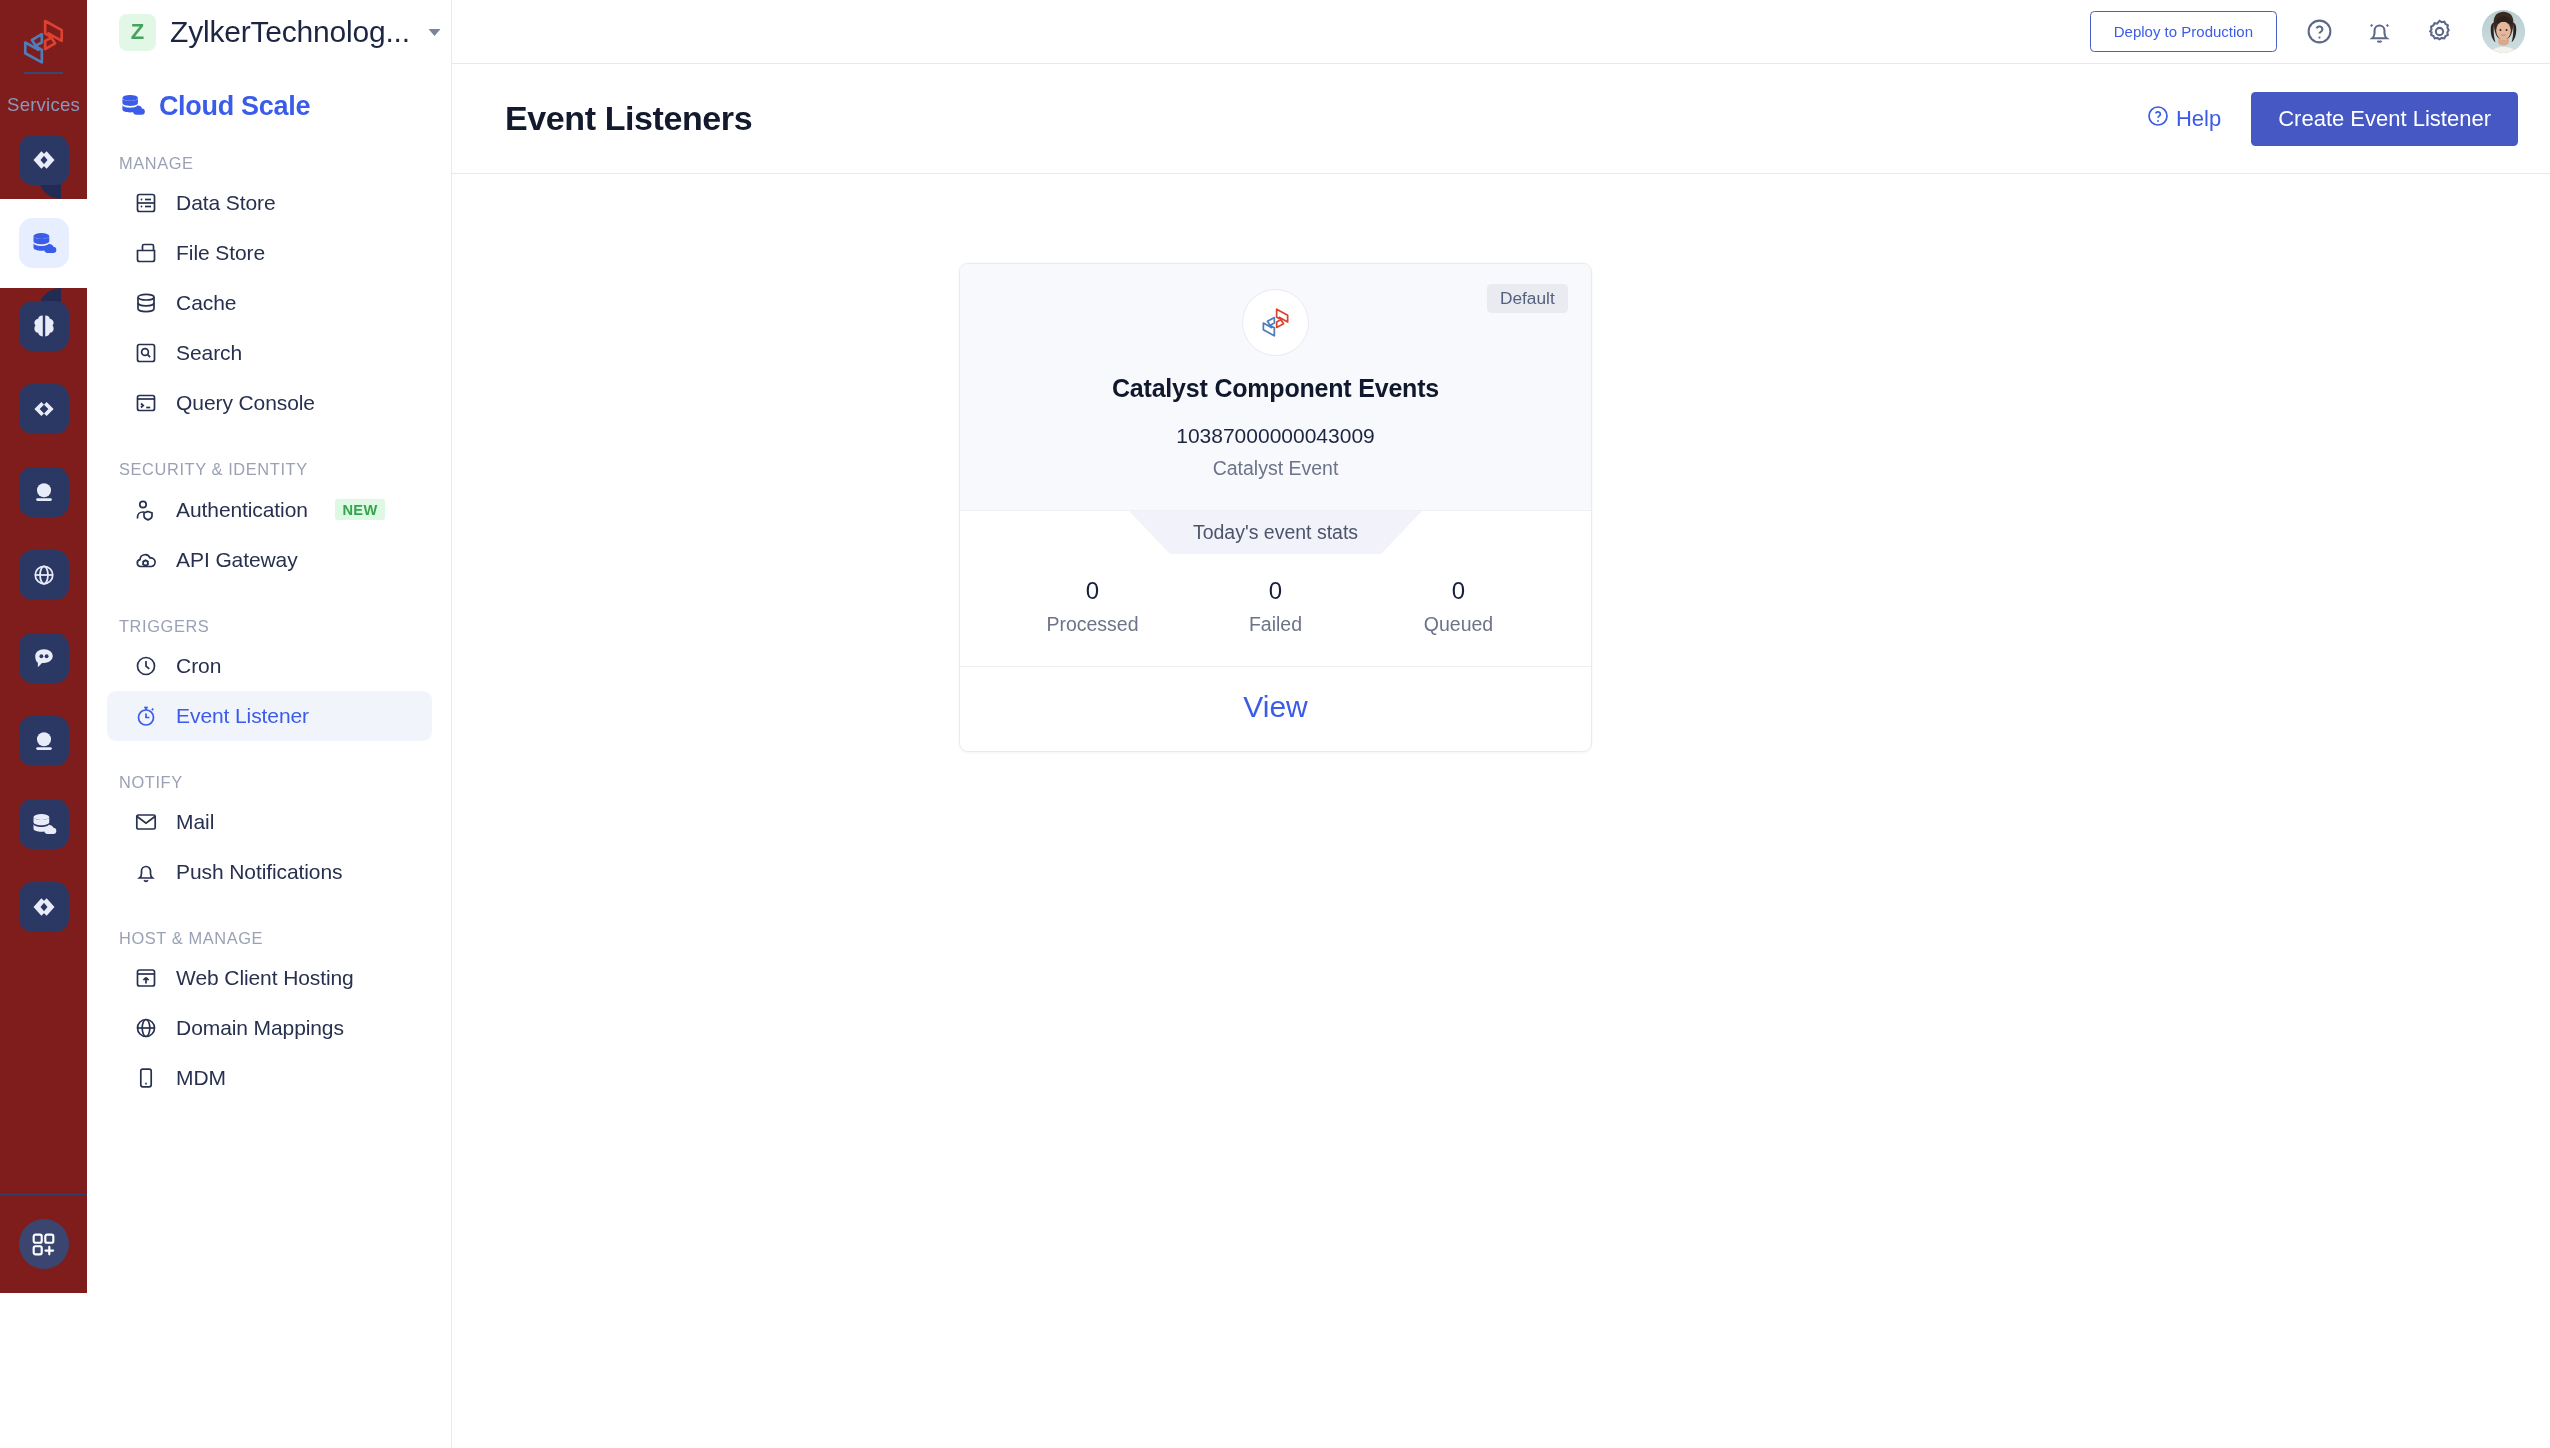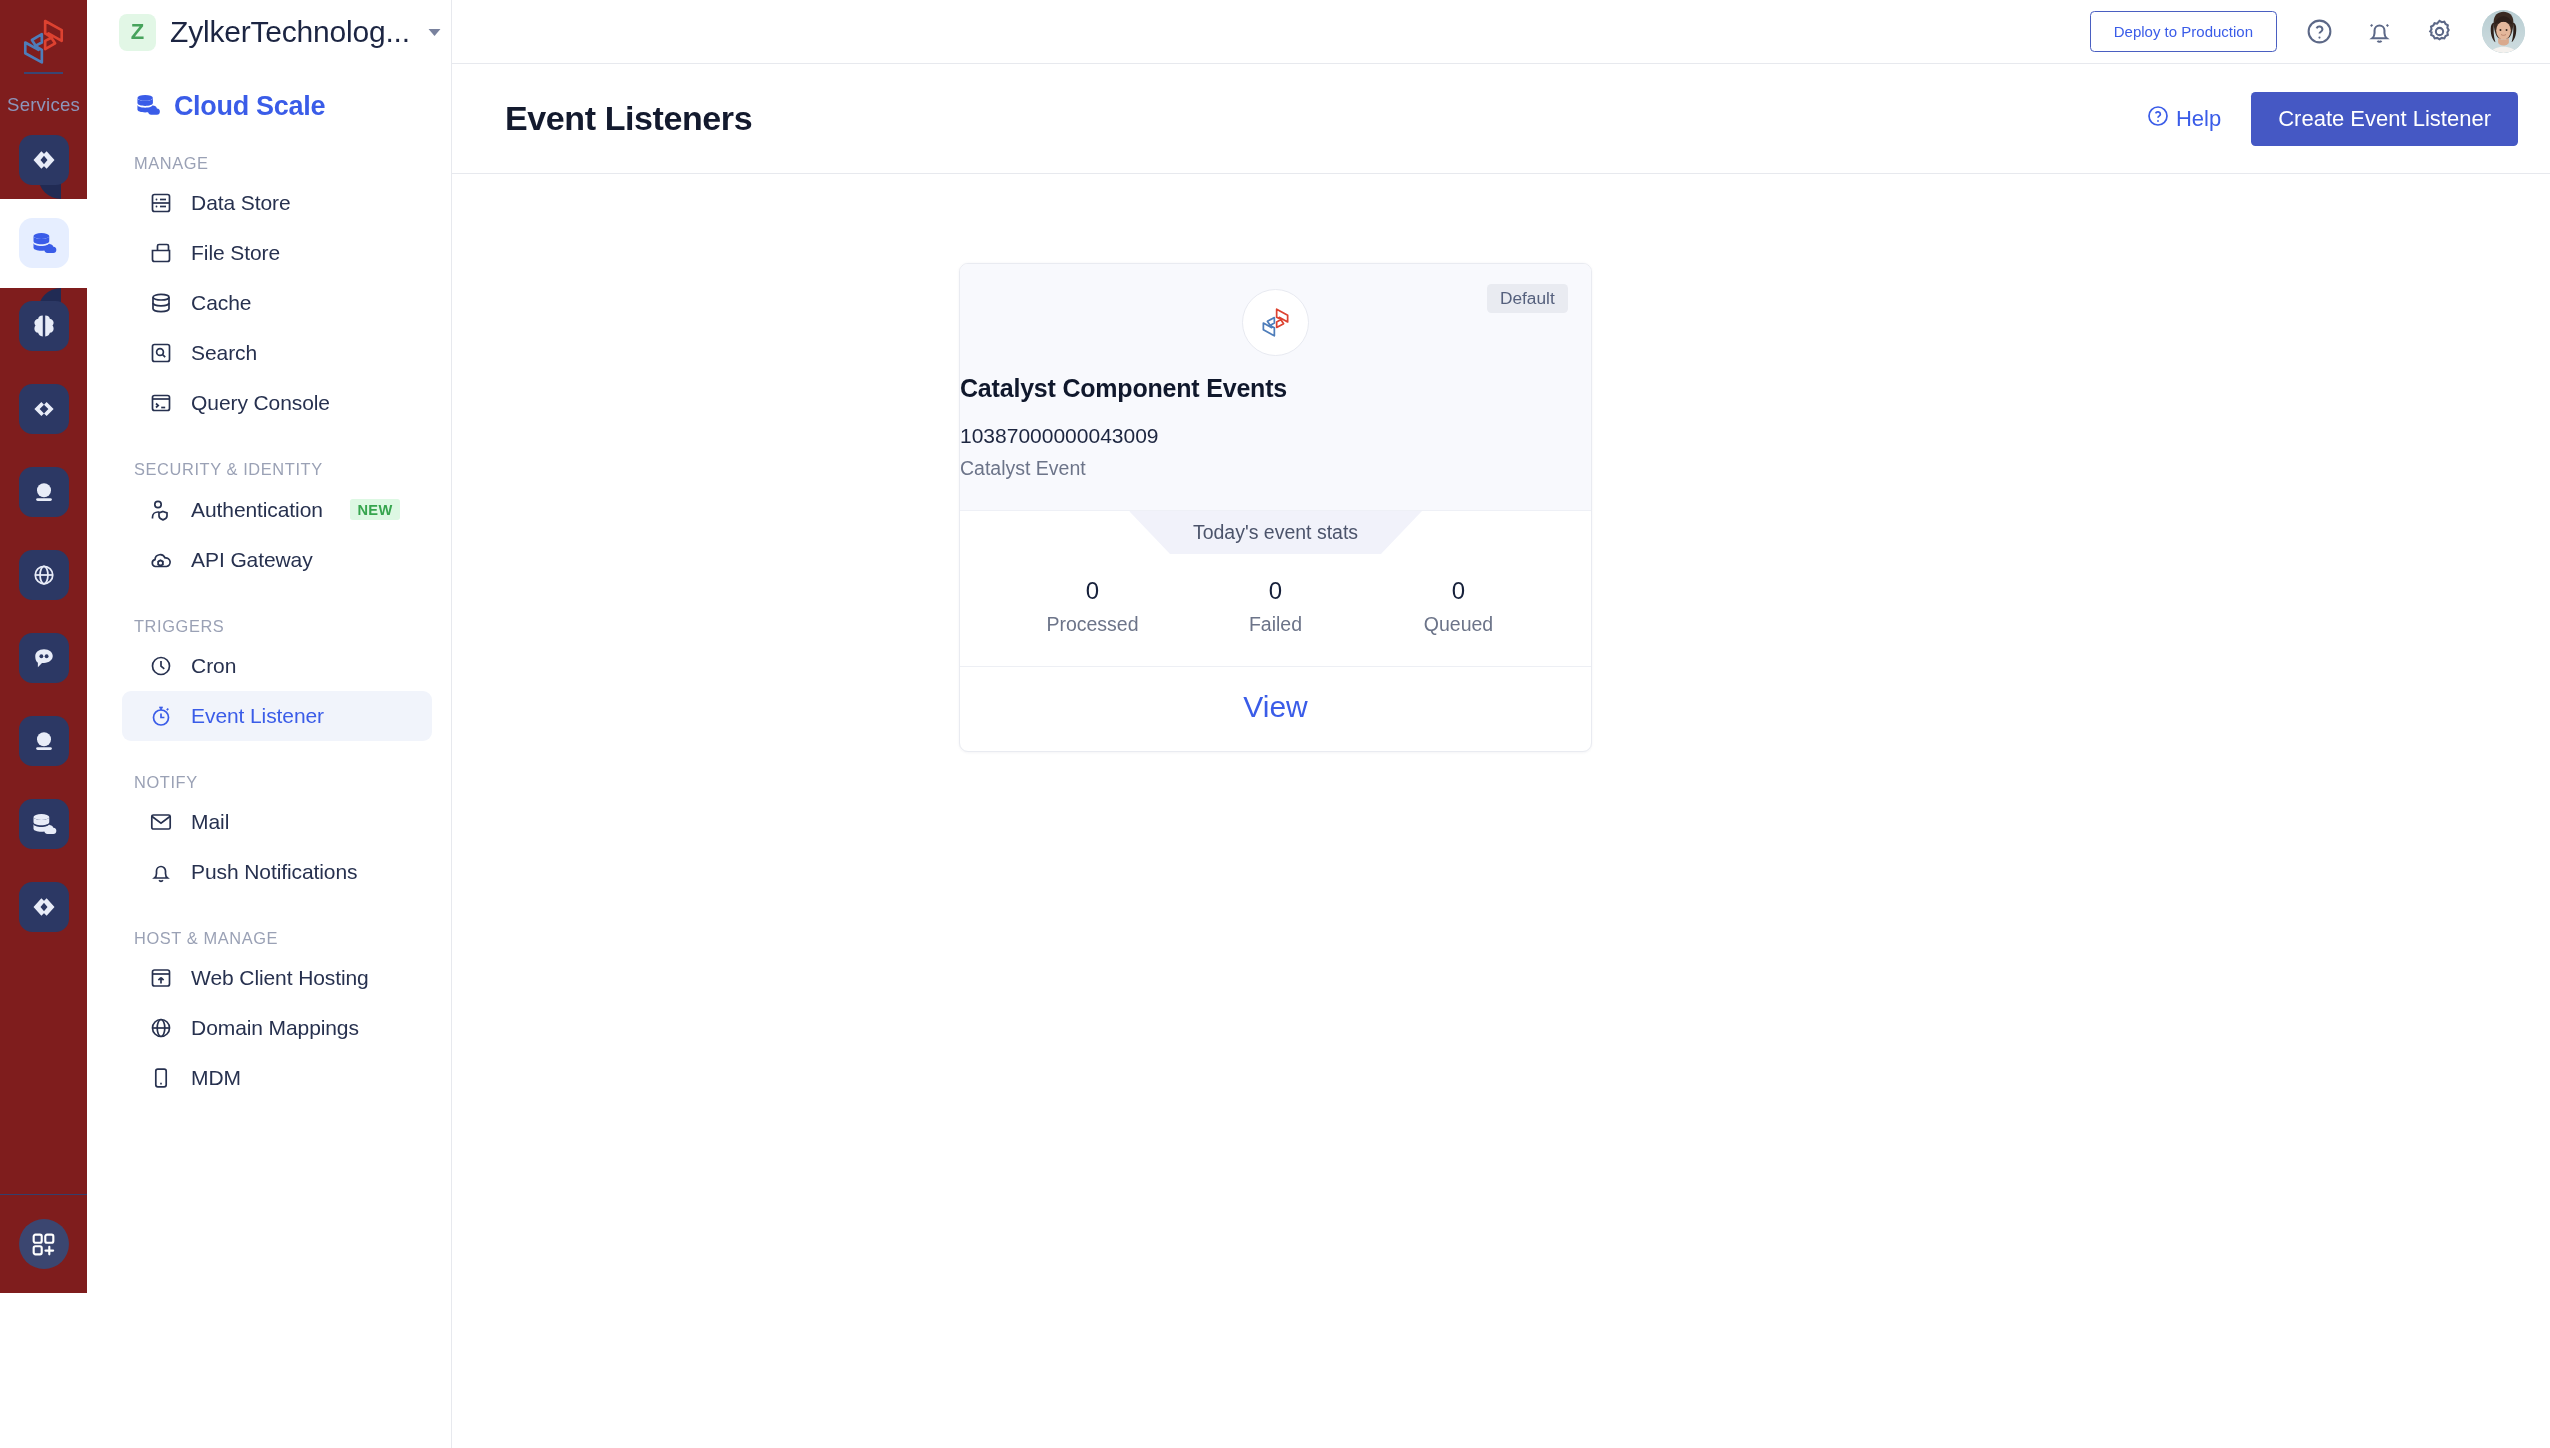--- a/index.html
+++ b/index.html
@@ -80,21 +80,21 @@
     width: 37px; height: 37px; border-radius: 8px; background: #e2f7e6;
     color: #47a35c; font-size: 22px; font-weight: bold;
     display: flex; align-items: center; justify-content: center;
   }
   .org-name {
     font-size: 30px; color: #1c2542; letter-spacing: -0.2px; white-space: nowrap;
   }
   .org-caret { margin-left: 1.8px; }
   .org-caret svg { width: 17px; height: 17px; fill: #79829e; display:block; }
 
-  .nav-scroll { height: 1385px; overflow: hidden; padding-left: 15px; }
+  .nav-scroll { height: 1385px; overflow: hidden; }
   .nav-title {
     display: flex; align-items: center; gap: 12.4px;
     padding: 27px 0 0 32px; cursor: pointer;
   }
   .nav-title-text { font-size: 27px; color: #3a5ce8; font-weight: bold; letter-spacing: -0.3px; }
 
   .nav-group-label {
     font-size: 16.4px; color: #9aa1b5; letter-spacing: 0.6px;
     padding-left: 32px; margin-top: 32px; margin-bottom: 5.3px;
   }
@@ -150,21 +150,21 @@
   
   .content { padding: 89px 0 0 507px; }
   .card {
     width: 633px; background: #ffffff;
     border: 0.9px solid #e9ebf1; border-radius: 9px;
     box-shadow: 0 0.9px 2.7px rgba(30,40,80,.05);
     overflow: hidden; position: relative;
   }
   .card-head {
     background: #f8f9fd; padding: 25px 0 30px; position: relative;
-    text-align: left; border-bottom: 0.9px solid #eef0f6;
+    text-align: center; border-bottom: 0.9px solid #eef0f6;
   }
   .card-badge {
     position: absolute; top: 19.5px; right: 23px;
     background: #e9ebf1; color: #55607d; font-size: 17.3px;
     padding: 4.4px 13.3px; border-radius: 4.4px;
   }
   .card-logo {
     width: 67px; height: 67px; border-radius: 50%;
     border: 0.9px solid #e7e9f0; background: #fff;
     margin: 0 auto 18px; display: flex; align-items: center; justify-content: center;

